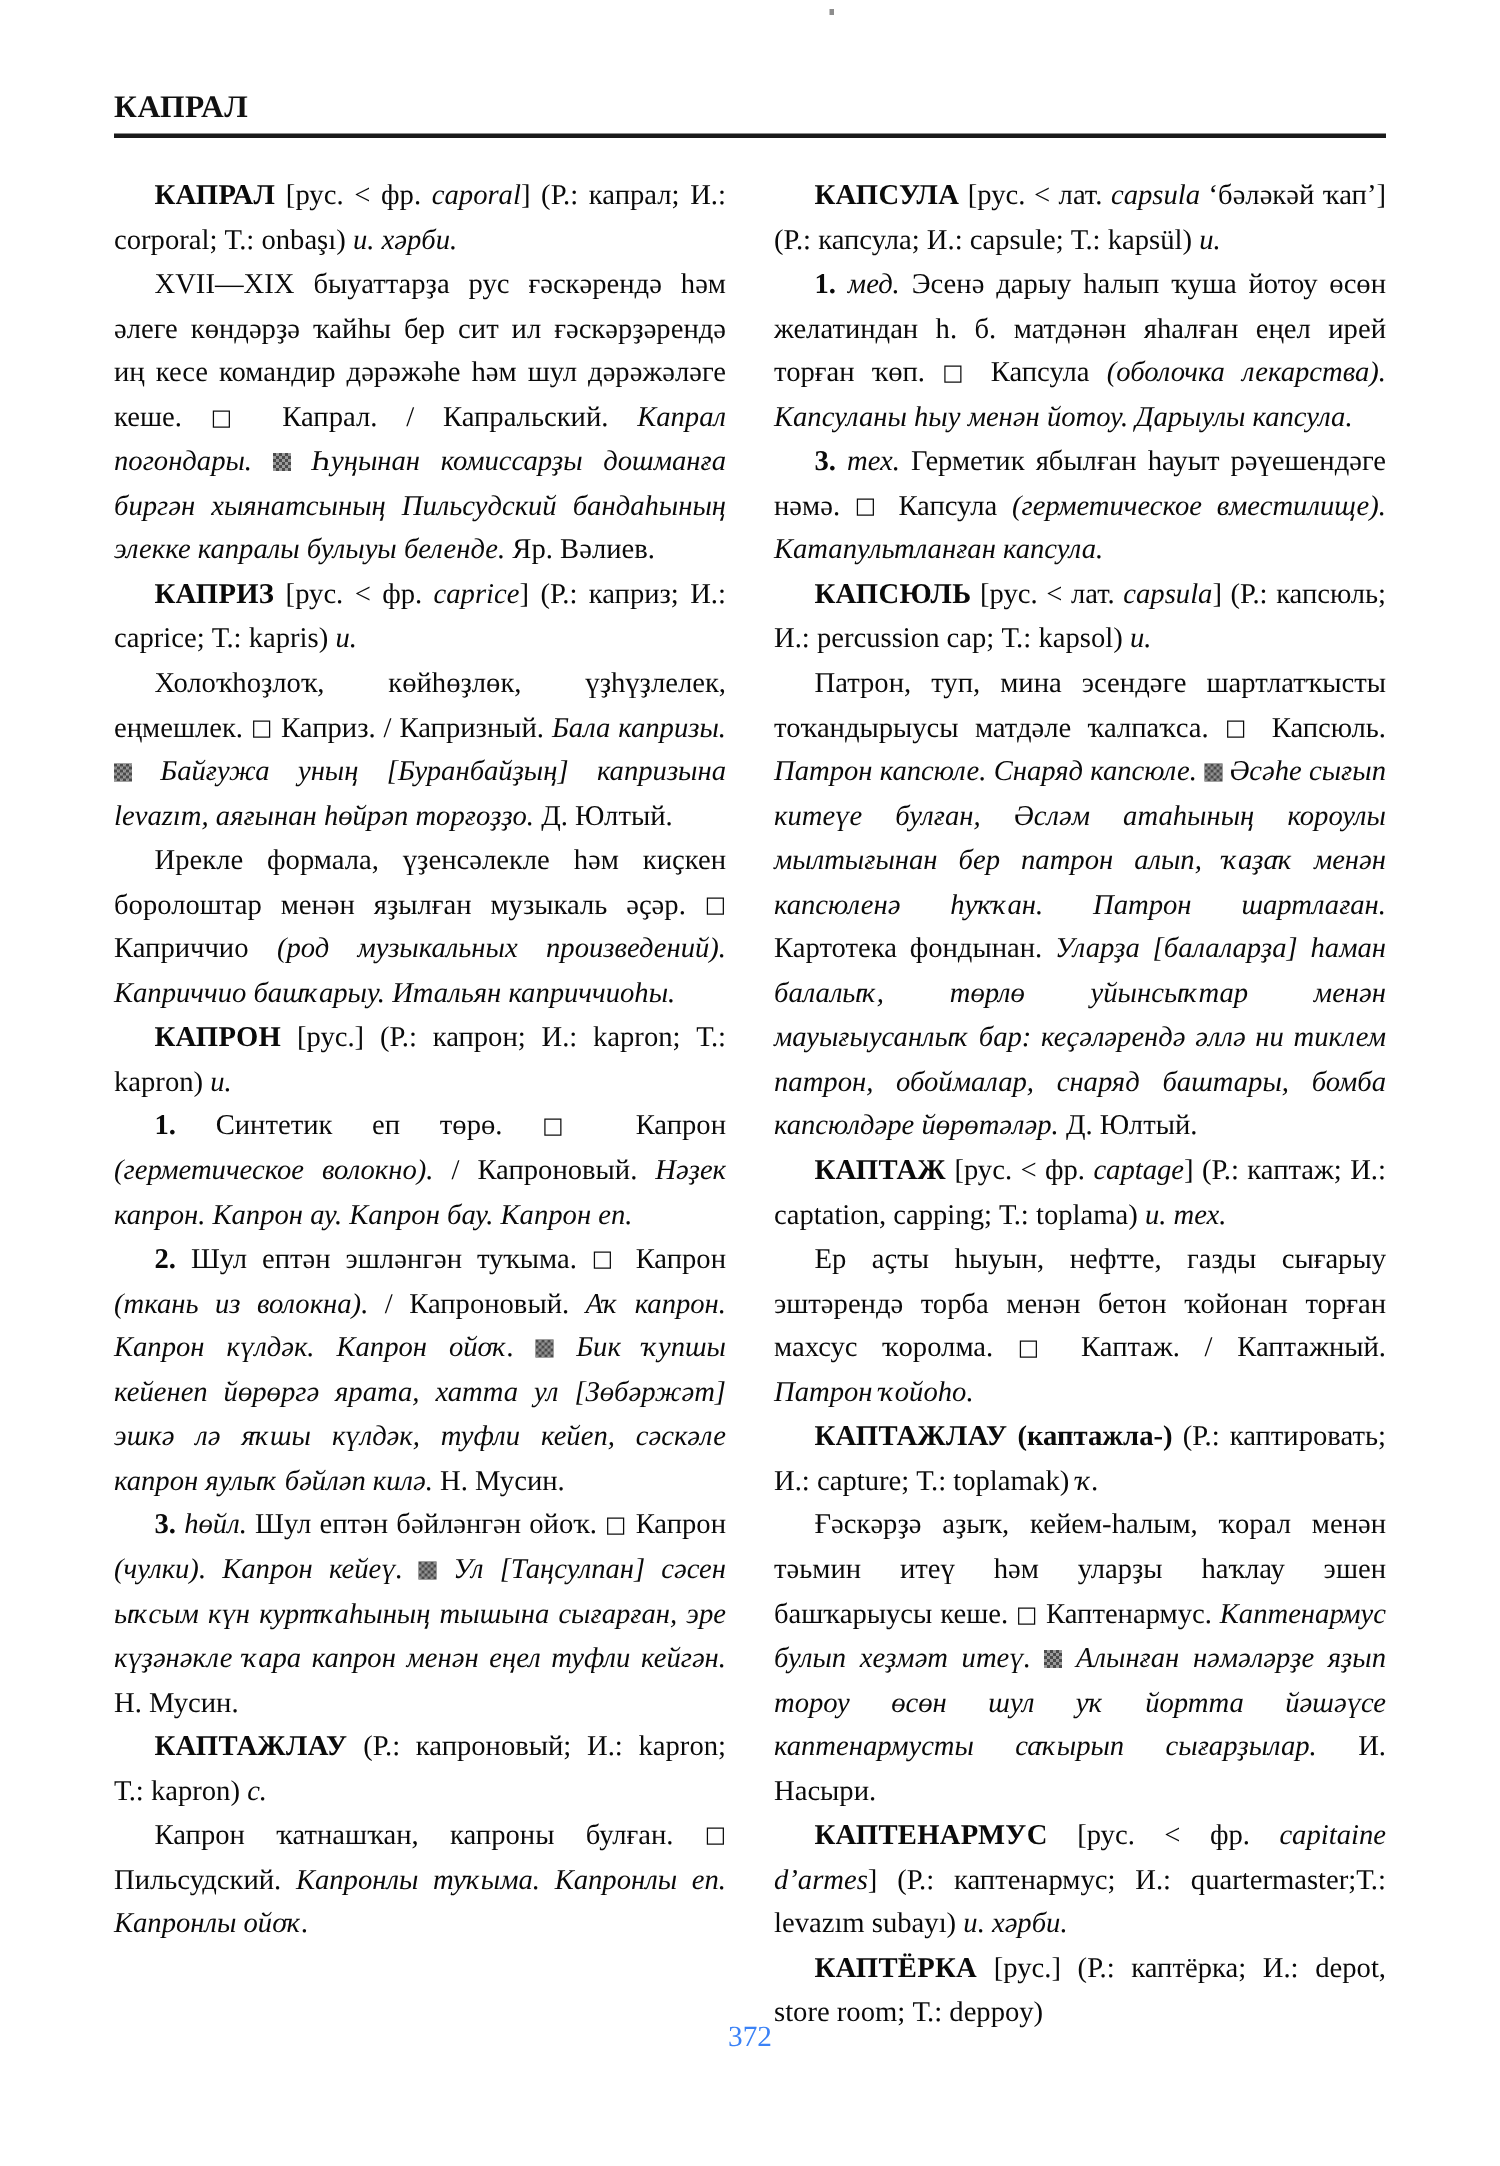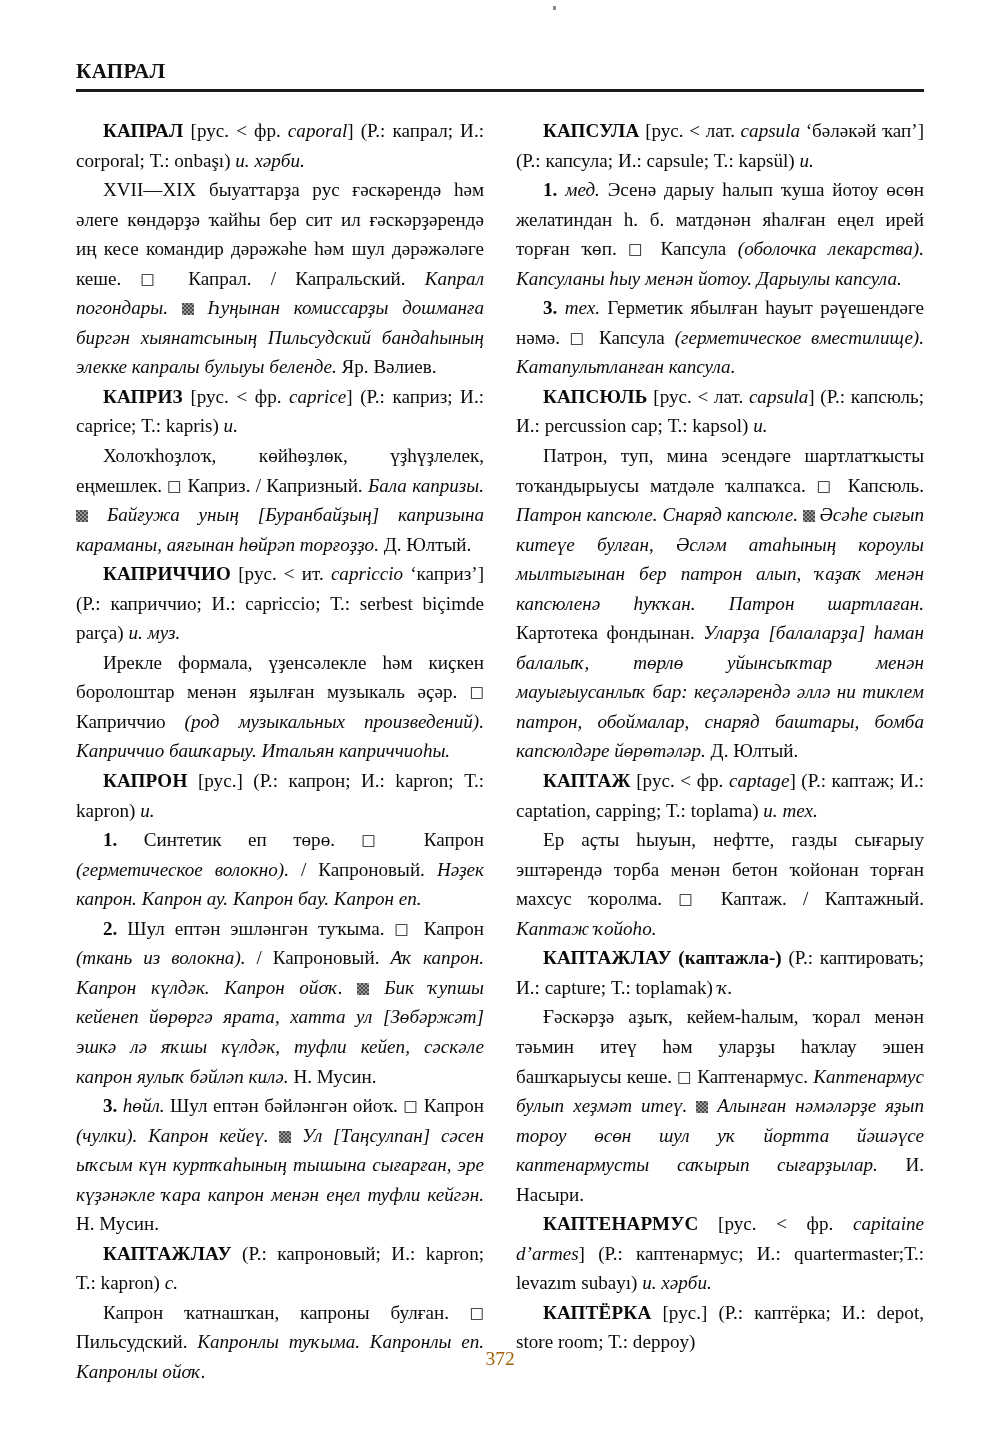--- a/index.html
+++ b/index.html
@@ -98,21 +98,21 @@
   .col p { text-align-last: left; }
 
   
   .folio {
     position: absolute;
     left: 0;
     top: 1348px;
     width: 1000px;
     text-align: center;
     font-size: 19.5px;
-    color: #a16207;
+    color: #3b82f6;
   }
   
   .speck {
     position: absolute;
     left: 553px;
     top: 6px;
     width: 3px;
     height: 4px;
     background: #8d8d8d;
   }
@@ -130,23 +130,22 @@
   </div>
 
   <div class="columns">
 
     <div class="col">
 
       <p><span class="hw">КАПРАЛ</span><span> [рус. &lt; фр. </span><span class="it">caporal</span><span>] (Р.: капрал; И.: corporal; Т.: onbaşı) </span><span class="it">и. хәрби.</span></p>
       <p><span>XVII—XIX быуаттарҙа рус ғәскәрендә һәм әлеге көндәрҙә ҡайһы бер сит ил ғәскәрҙәрендә иң кесе командир дәрәжәһе һәм шул дәрәжәләге кеше. </span><span class="sq">□</span><span> Капрал. / Капральский. </span><span class="it">Капрал погондары.</span> <span class="fsq"></span><span class="it"> Һуңынан комиссарҙы дошманға биргән хыянатсының Пильсудский бандаһының элекке капралы булыуы беленде.</span><span> Яр. Вәлиев.</span></p>
 
       <p><span class="hw">КАПРИЗ</span><span> [рус. &lt; фр. </span><span class="it">caprice</span><span>] (Р.: каприз; И.: caprice; Т.: kapris) </span><span class="it">и.</span></p>
-      <p><span>Холоҡһоҙлоҡ, көйһөҙлөк, үҙһүҙлелек, еңмешлек. </span><span class="sq">□</span><span> Каприз. / Капризный. </span><span class="it">Бала капризы.</span> <span class="fsq"></span><span class="it"> Байғужа уның [Буранбайҙың] капризына караманы, аяғынан һөйрәп торғоҙҙо.</span><span> Д. Юлтый.</span></p>
+      <p><span>Холоҡһоҙлоҡ, көйһөҙлөк, үҙһүҙлелек, еңмешлек. </span><span class="sq">□</span><span> Каприз. / Капризный. </span><span class="it">Бала капризы.</span> <span class="fsq"></span><span class="it"> Байғужа уның [Буранбайҙың] капризына levazım, аяғынан һөйрәп торғоҙҙо.</span><span> Д. Юлтый.</span></p>
 
-      <p><span class="hw">КАПРИЧЧИО</span><span> [рус. &lt; ит. </span><span class="it">capriccio</span><span> ‘каприз’] (Р.: каприччио; И.: capriccio; Т.: serbest biçimde parça) </span><span class="it">и. муз.</span></p>
       <p><span>Ирекле формала, үҙенсәлекле һәм киҫкен боролоштар менән яҙылған музыкаль әҫәр. </span><span class="sq">□</span><span> Каприччио </span><span class="it">(род музыкальных произведений).</span><span class="it"> Каприччио башҡарыу. Итальян каприччиоһы.</span></p>
 
       <p><span class="hw">КАПРОН</span><span> [рус.] (Р.: капрон; И.: kapron; Т.: kapron) </span><span class="it">и.</span></p>
       <p><span class="num">1.</span><span> Синтетик еп төрө. </span><span class="sq">□</span><span> Капрон </span><span class="it">(герметическое волокно).</span><span> / Капроновый. </span><span class="it">Нәҙек капрон. Капрон ау. Капрон бау. Капрон еп.</span></p>
       <p><span class="num">2.</span><span> Шул ептән эшләнгән туҡыма. </span><span class="sq">□</span><span> Капрон </span><span class="it">(ткань из волокна).</span><span> / Капроновый. </span><span class="it">Аҡ капрон. Капрон күлдәк. Капрон ойоҡ.</span> <span class="fsq"></span><span class="it"> Бик ҡупшы кейенеп йөрөргә ярата, хатта ул [Зөбәржәт] эшкә лә яҡшы күлдәк, туфли кейеп, сәскәле капрон яулыҡ бәйләп килә.</span><span> Н. Мусин.</span></p>
       <p><span class="num">3.</span> <span class="it">һөйл.</span><span> Шул ептән бәйләнгән ойоҡ. </span><span class="sq">□</span><span> Капрон </span><span class="it">(чулки).</span><span class="it"> Капрон кейеү.</span> <span class="fsq"></span><span class="it"> Ул [Таңсулпан] сәсен ыҡсым күн куртҡаһының тышына сығарған, эре күҙәнәкле ҡара капрон менән еңел туфли кейгән.</span><span> Н. Мусин.</span></p>
 
       <p><span class="hw">КАПТАЖЛАУ</span><span> (Р.: капроновый; И.: kapron; Т.: kapron) </span><span class="it">с.</span></p>
       <p><span>Капрон ҡатнашҡан, капроны булған. </span><span class="sq">□</span><span> Пильсудский. </span><span class="it">Капронлы туҡыма. Капронлы еп. Капронлы ойоҡ.</span></p>
 
@@ -155,21 +154,21 @@
     <div class="col">
 
       <p><span class="hw">КАПСУЛА</span><span> [рус. &lt; лат. </span><span class="it">capsula</span><span> ‘бәләкәй ҡап’] (Р.: капсула; И.: capsule; Т.: kapsül) </span><span class="it">и.</span></p>
       <p><span class="num">1.</span> <span class="it">мед.</span><span> Эсенә дарыу һалып ҡуша йотоу өсөн желатиндан һ. б. матдәнән яһалған еңел ирей торған ҡөп. </span><span class="sq">□</span><span> Капсула </span><span class="it">(оболочка лекарства).</span><span class="it"> Капсуланы һыу менән йотоу. Дарыулы капсула.</span></p>
       <p><span class="num">3.</span> <span class="it">тех.</span><span> Герметик ябылған һауыт рәүешендәге нәмә. </span><span class="sq">□</span><span> Капсула </span><span class="it">(герметическое вместилище).</span><span class="it"> Катапультланған капсула.</span></p>
 
       <p><span class="hw">КАПСЮЛЬ</span><span> [рус. &lt; лат. </span><span class="it">capsula</span><span>] (Р.: капсюль; И.: percussion cap; Т.: kapsol) </span><span class="it">и.</span></p>
       <p><span>Патрон, туп, мина эсендәге шартлатҡысты тоҡандырыусы матдәле ҡалпаҡса. </span><span class="sq">□</span><span> Капсюль. </span><span class="it">Патрон капсюле. Снаряд капсюле.</span> <span class="fsq"></span><span class="it"> Әсәһе сығып китеүе булған, Әсләм атаһының короулы мылтығынан бер патрон алып, ҡаҙаҡ менән капсюленә һуҡҡан. Патрон шартлаған.</span><span> Картотека фондынан.</span><span class="it"> Уларҙа [балаларҙа] һаман балалыҡ, төрлө уйынсыҡтар менән мауығыусанлыҡ бар: кеҫәләрендә әллә ни тиклем патрон, обоймалар, снаряд баштары, бомба капсюлдәре йөрөтәләр.</span><span> Д. Юлтый.</span></p>
 
       <p><span class="hw">КАПТАЖ</span><span> [рус. &lt; фр. </span><span class="it">captage</span><span>] (Р.: каптаж; И.: captation, capping; Т.: toplama) </span><span class="it">и. тех.</span></p>
-      <p><span>Ер аҫты һыуын, нефтте, газды сығарыу эштәрендә торба менән бетон ҡойонан торған махсус ҡоролма. </span><span class="sq">□</span><span> Каптаж. / Каптажный. </span><span class="it">Каптаж ҡойоһо.</span></p>
+      <p><span>Ер аҫты һыуын, нефтте, газды сығарыу эштәрендә торба менән бетон ҡойонан торған махсус ҡоролма. </span><span class="sq">□</span><span> Каптаж. / Каптажный. </span><span class="it">Патрон ҡойоһо.</span></p>
 
       <p><span class="hw">КАПТАЖЛАУ</span> <span class="hwvar">(каптажла-)</span><span> (Р.: каптировать; И.: capture; Т.: toplamak) </span><span class="it">ҡ.</span></p>
 
       <p><span>Ғәскәрҙә аҙыҡ, кейем-һалым, ҡорал менән тәьмин итеү һәм уларҙы һаҡлау эшен башҡарыусы кеше. </span><span class="sq">□</span><span> Каптенармус. </span><span class="it">Каптенармус булып хеҙмәт итеү.</span> <span class="fsq"></span><span class="it"> Алынған нәмәләрҙе яҙып тороу өсөн шул уҡ йортта йәшәүсе каптенармусты саҡырып сығарҙылар.</span><span> И. Насыри.</span></p>
       <p><span class="hw">КАПТЕНАРМУС</span><span> [рус. &lt; фр. </span><span class="it">capitaine d’armes</span><span>] (Р.: каптенармус; И.: quartermaster;Т.: levazım subayı) </span><span class="it">и. хәрби.</span></p>
 
       <p><span class="hw">КАПТЁРКА</span><span> [рус.] (Р.: каптёрка; И.: depot, store room; Т.: deppoy) </span></p>
 
     </div>
   </div>

